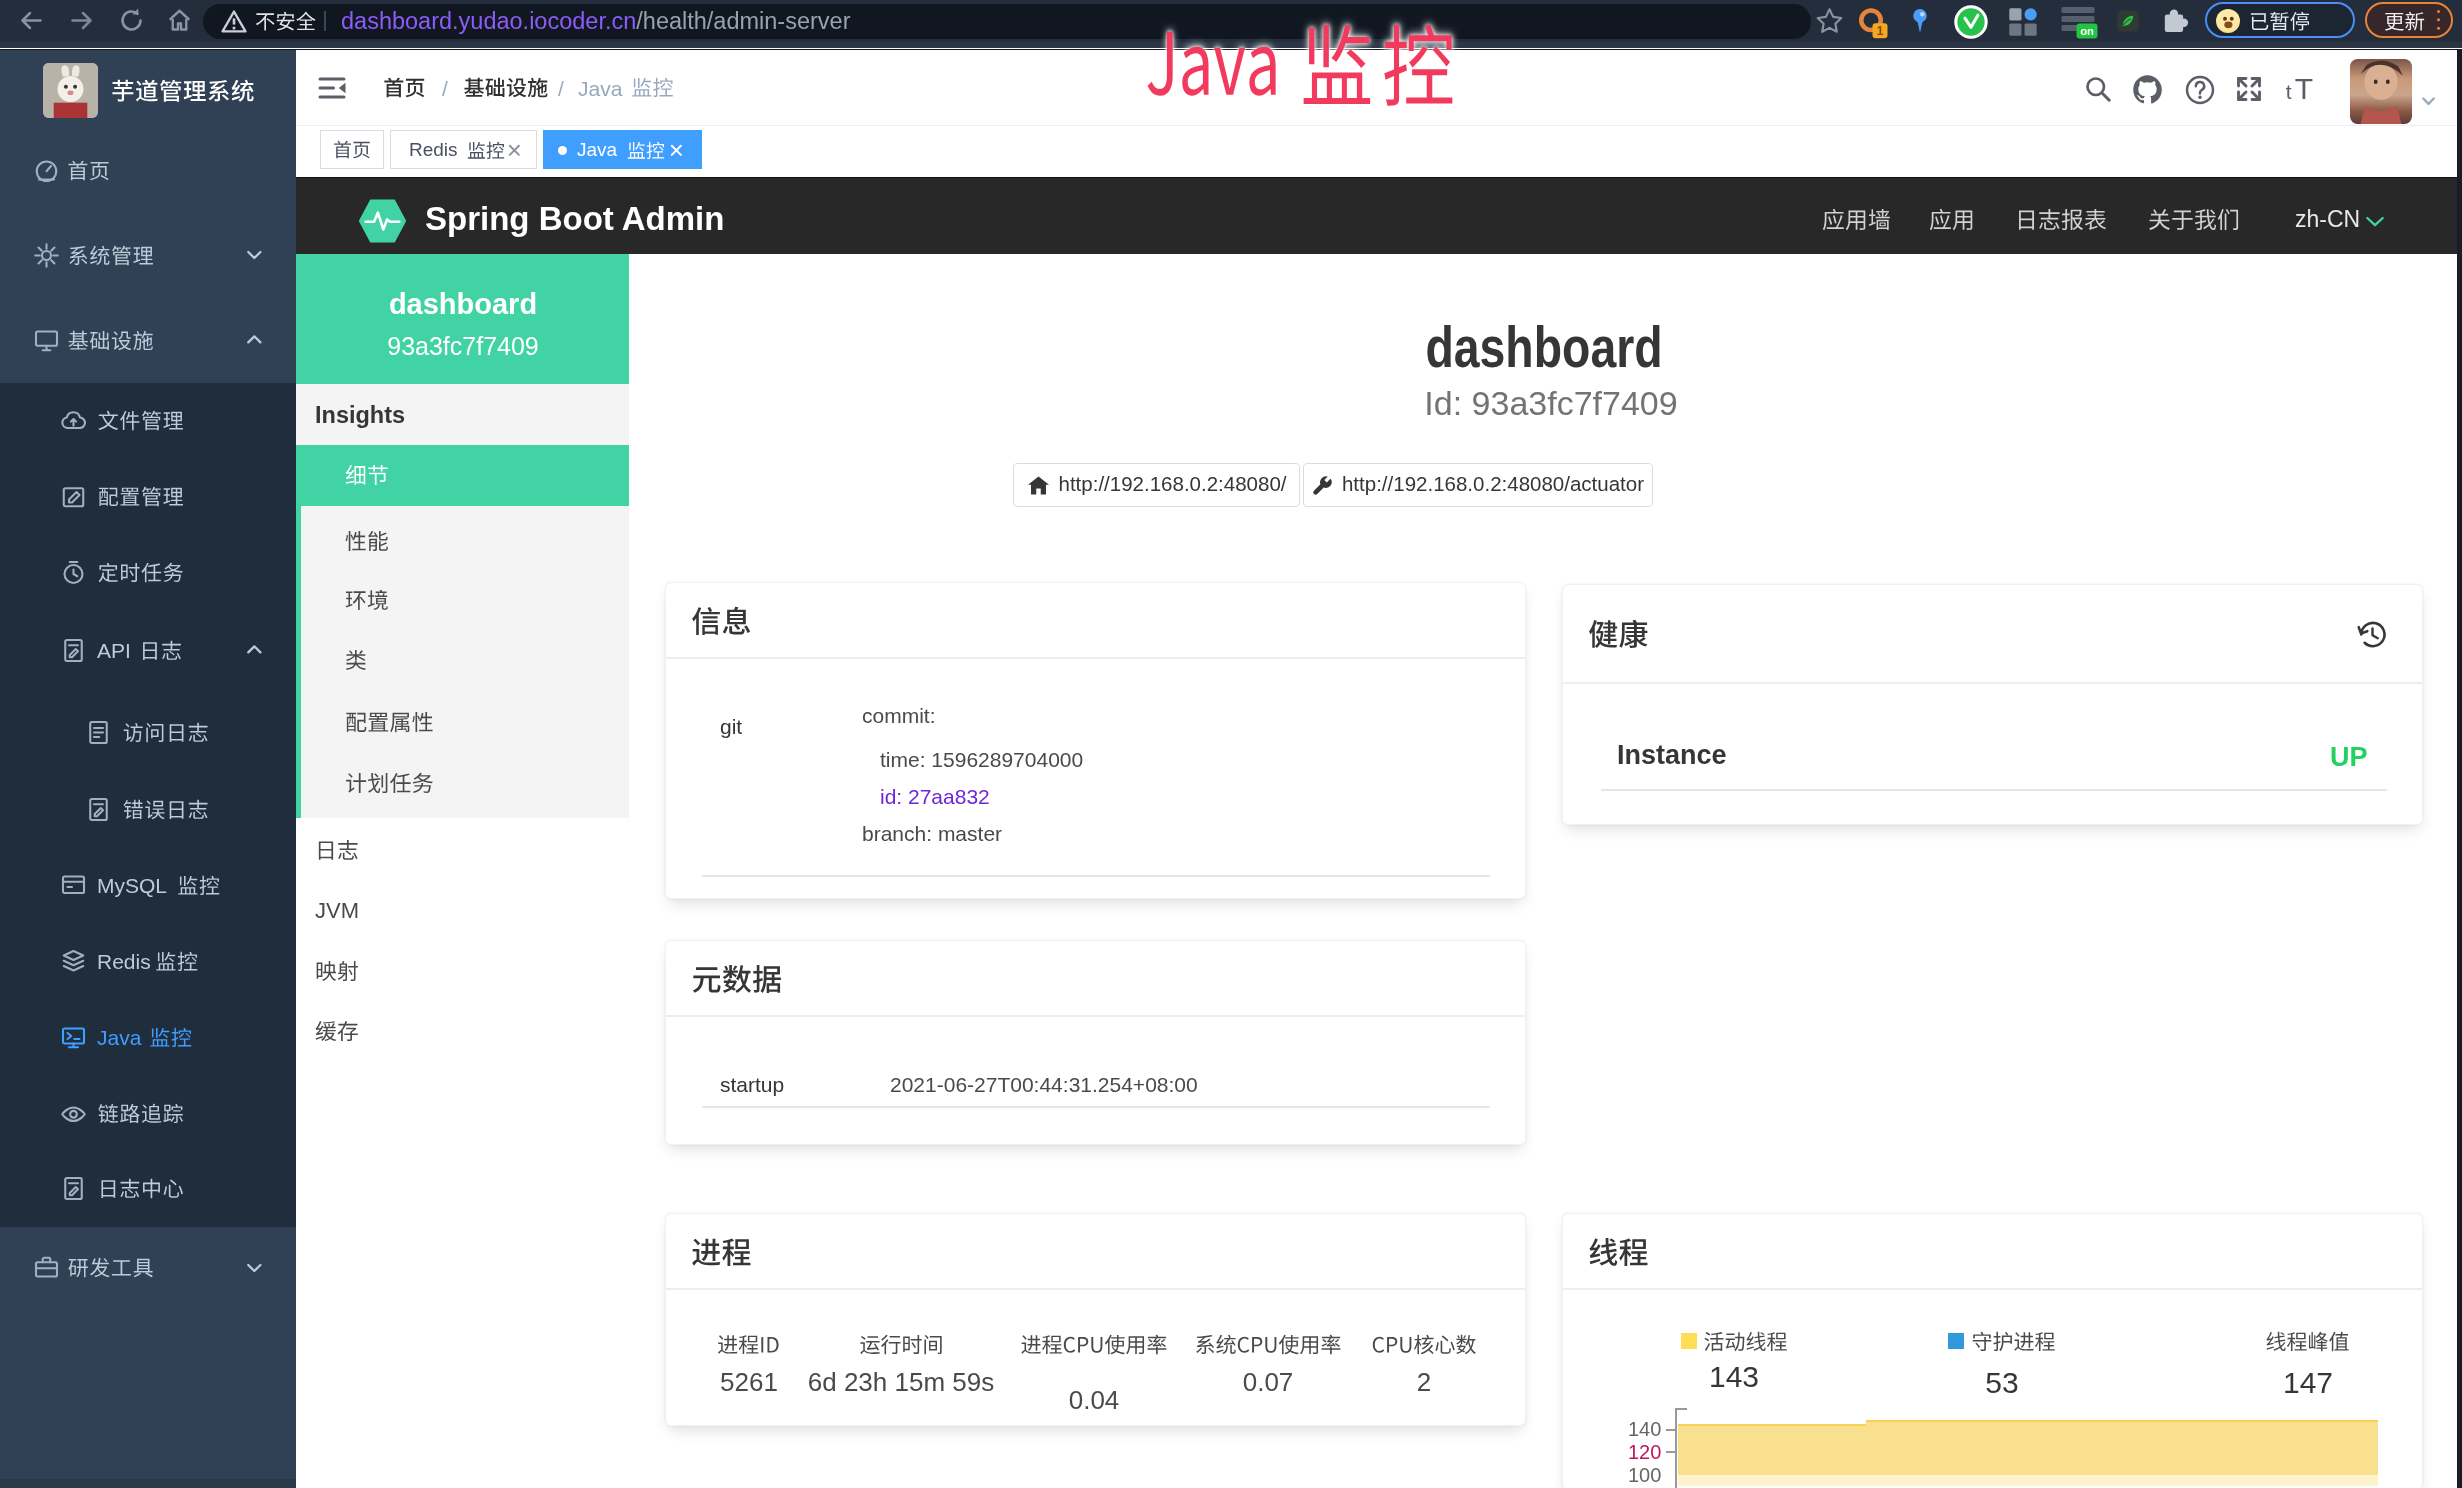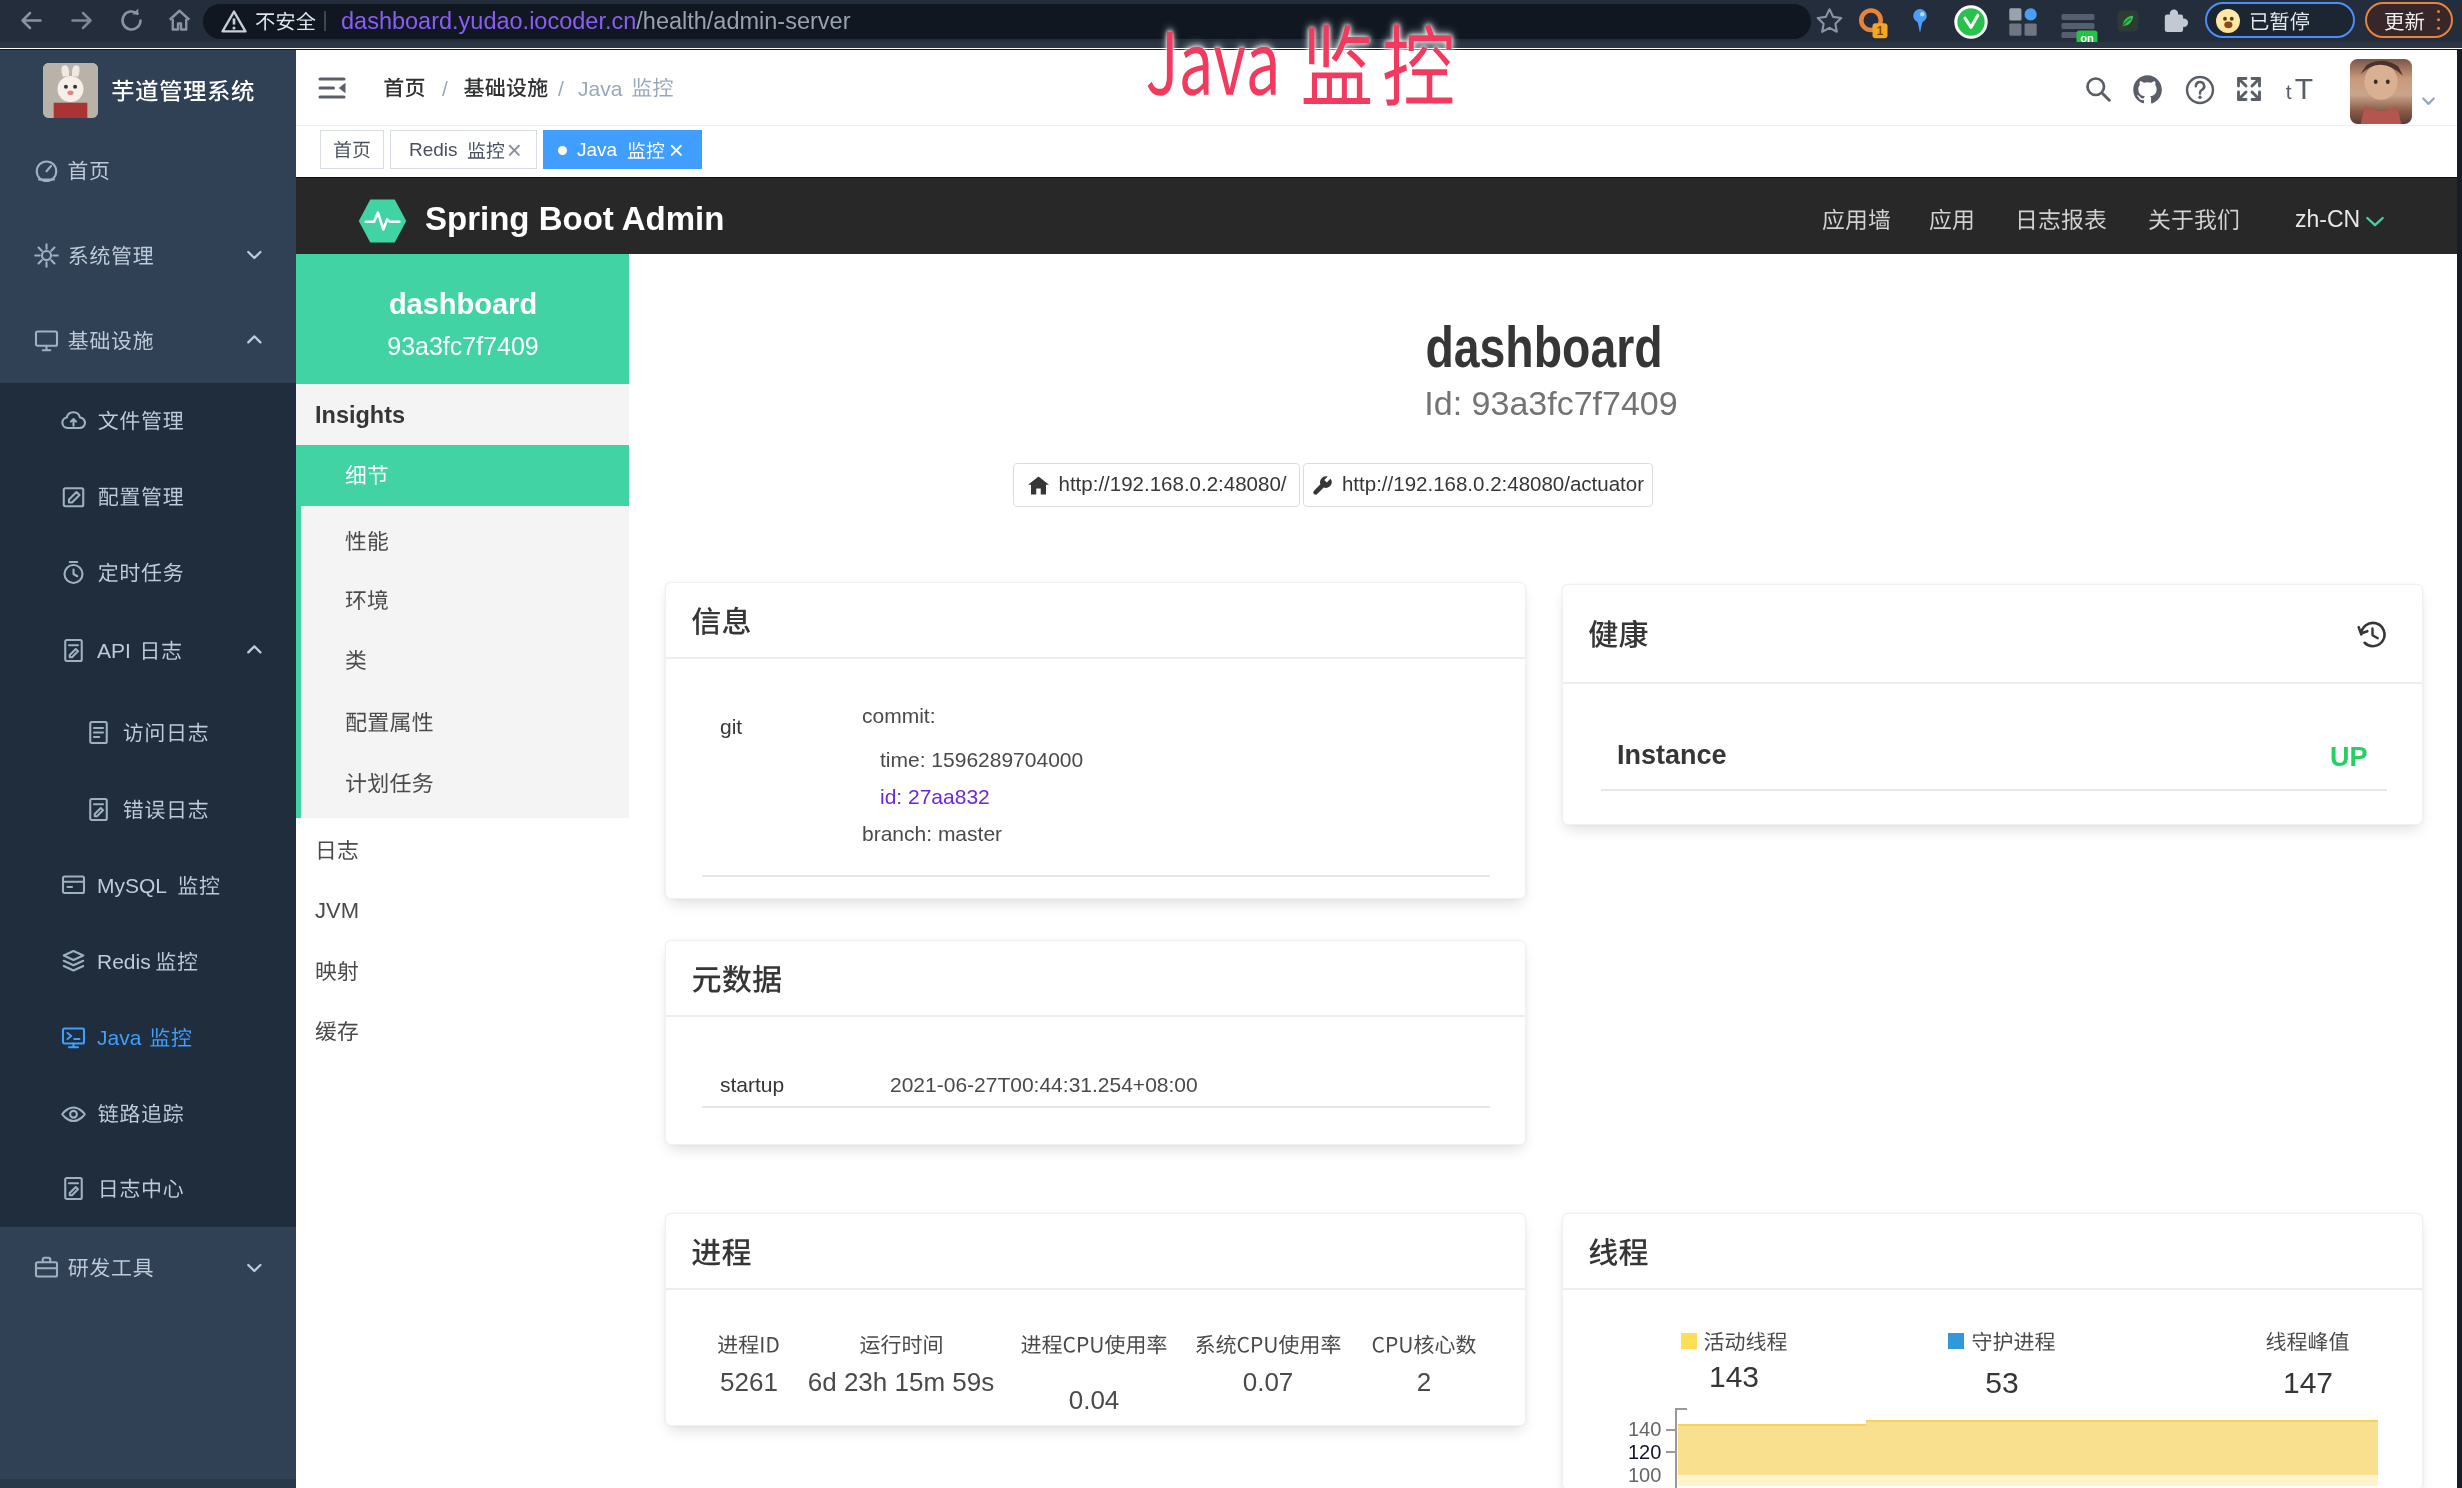--- a/index.html
+++ b/index.html
@@ -203,21 +203,21 @@
     </div>
     <div style="position:absolute;left:2007px;top:6px;">
       <svg width="32" height="32" viewBox="0 0 42 42" style="">
         <rect x="3" y="3" width="16" height="16" rx="2" fill="#9aa3ad"></rect>
         <rect x="23" y="3" width="16" height="16" rx="8" fill="#76markere" style="display:none"></rect>
         <circle cx="31" cy="11" r="8" fill="#4a9df8"></circle>
         <rect x="3" y="23" width="16" height="16" rx="2" fill="#6e7682"></rect>
         <rect x="23" y="23" width="16" height="16" rx="2" fill="#6e7682"></rect>
       </svg>
     </div>
-    <div style="position:absolute;left:2060px;top:11px;text-align:right;">
+    <div style="position:absolute;left:2060px;top:4px;text-align:right;">
       <svg width="39" height="36" viewBox="0 0 52 48" style="">
         <rect x="2" y="4" width="44" height="8" rx="2" fill="#555f6d"></rect>
         <rect x="2" y="16" width="44" height="8" rx="2" fill="#555f6d"></rect>
         <rect x="2" y="28" width="26" height="8" rx="2" fill="#555f6d"></rect>
         <rect x="22" y="26" width="28" height="20" rx="4" fill="#23c343"></rect>
         <text x="36" y="41" font-family="Liberation Sans" font-size="15" font-weight="bold" fill="#fff" text-anchor="middle">on</text>
       </svg>
     </div>
     <div style="position:absolute;left:2113px;top:6px;">
       <svg width="30" height="30" viewBox="0 0 40 40" style="">
@@ -900,21 +900,21 @@
       <div style="position:absolute;left:702px;top:117px;line-height:0;">
         <svg width="85" height="21" viewBox="0 -880 4000 1000" style="fill:#4a4a4a;">
           <use href="#r7ebf"></use>
           <use href="#r7a0b" x="1000"></use>
           <use href="#r5cf0" x="2000"></use>
           <use href="#r503c" x="3000"></use>
         </svg>
       </div>
       <div style="position:absolute;left:745px;top:147px;transform:translateX(-50%);font:400 30px 'Liberation Sans',sans-serif;color:#363636;line-height:44px;white-space:nowrap">147</div>
       <div style="position:absolute;left:65px;top:201px;font:400 20px 'Liberation Sans',sans-serif;color:#666;letter-spacing:0;line-height:29px;white-space:nowrap">140</div>
-      <div style="position:absolute;left:65px;top:224px;font:400 20px 'Liberation Sans',sans-serif;color:#0f172a;letter-spacing:0;line-height:29px;white-space:nowrap">120</div>
+      <div style="position:absolute;left:65px;top:224px;font:400 20px 'Liberation Sans',sans-serif;color:#be185d;letter-spacing:0;line-height:29px;white-space:nowrap">120</div>
       <div style="position:absolute;left:65px;top:247px;font:400 20px 'Liberation Sans',sans-serif;color:#666;letter-spacing:0;line-height:29px;white-space:nowrap">100</div>
       <div style="position:absolute;left:103px;top:215px;width:9px;height:1.5px;background:#999"></div>
       <div style="position:absolute;left:103px;top:237px;width:9px;height:1.5px;background:#999"></div>
       <div style="position:absolute;left:112px;top:194px;width:1.5px;height:81px;background:#999"></div>
       <div style="position:absolute;left:112px;top:194px;width:12px;height:1.5px;background:#999"></div>
       <div style="position:absolute;left:115px;top:210px;width:188px;height:56px;background:#f9e08e;border-top:2.3px solid #f7d257"></div>
       <div style="position:absolute;left:303px;top:206px;width:512px;height:61px;background:#f9e08e;border-top:2.3px solid #f7d257"></div>
       <div style="position:absolute;left:115px;top:261px;width:700px;height:10.6px;background:#fdf4cd"></div>
     </div>
   </div>

